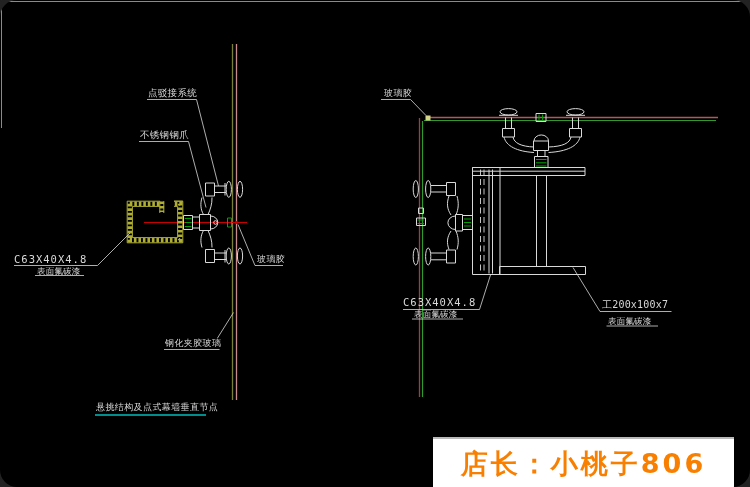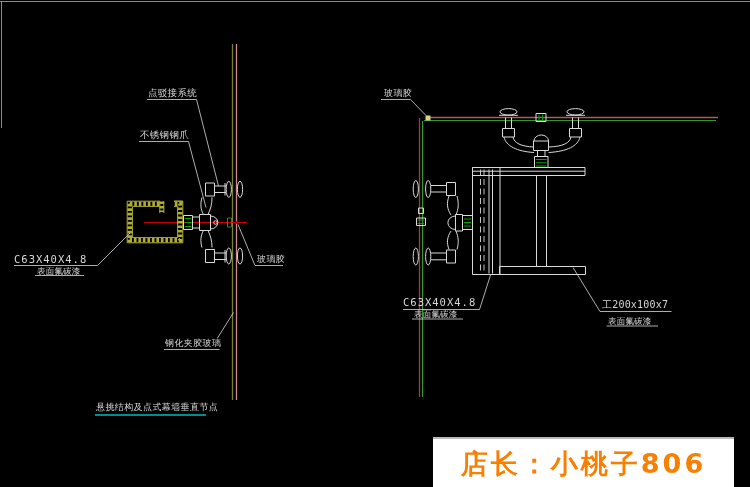--- a/index.html
+++ b/index.html
@@ -37,21 +37,21 @@
   .spec2{font-family:"DejaVu Sans Mono",monospace;font-size:10px;letter-spacing:0.2px;}
   #watermark{position:absolute;left:433px;top:437px;width:301px;height:50px;
     background:var(--wmbg);border-top:2px solid #b9b9b9;
     display:flex;align-items:center;justify-content:center;}
   #watermark .wmtext{color:var(--wmtx);font-weight:bold;font-size:27px;
     letter-spacing:3px;font-family:"DejaVu Sans",sans-serif;white-space:nowrap;}
 </style>
 </head>
 <body>
 
-<div id="stage" style="background: rgb(0, 0, 0);">
+<div id="stage" style="background: rgb(0, 0, 0); border-radius: 17px;">
 <svg width="750" height="487" viewBox="0 0 750 487">
 
   <g>
     <line class="gry" x1="0" y1="1.5" x2="750" y2="1.5"></line>
     <line class="gry" x1="1.5" y1="1.5" x2="1.5" y2="128"></line>
   </g>
 
   <g>
 
     <g>

